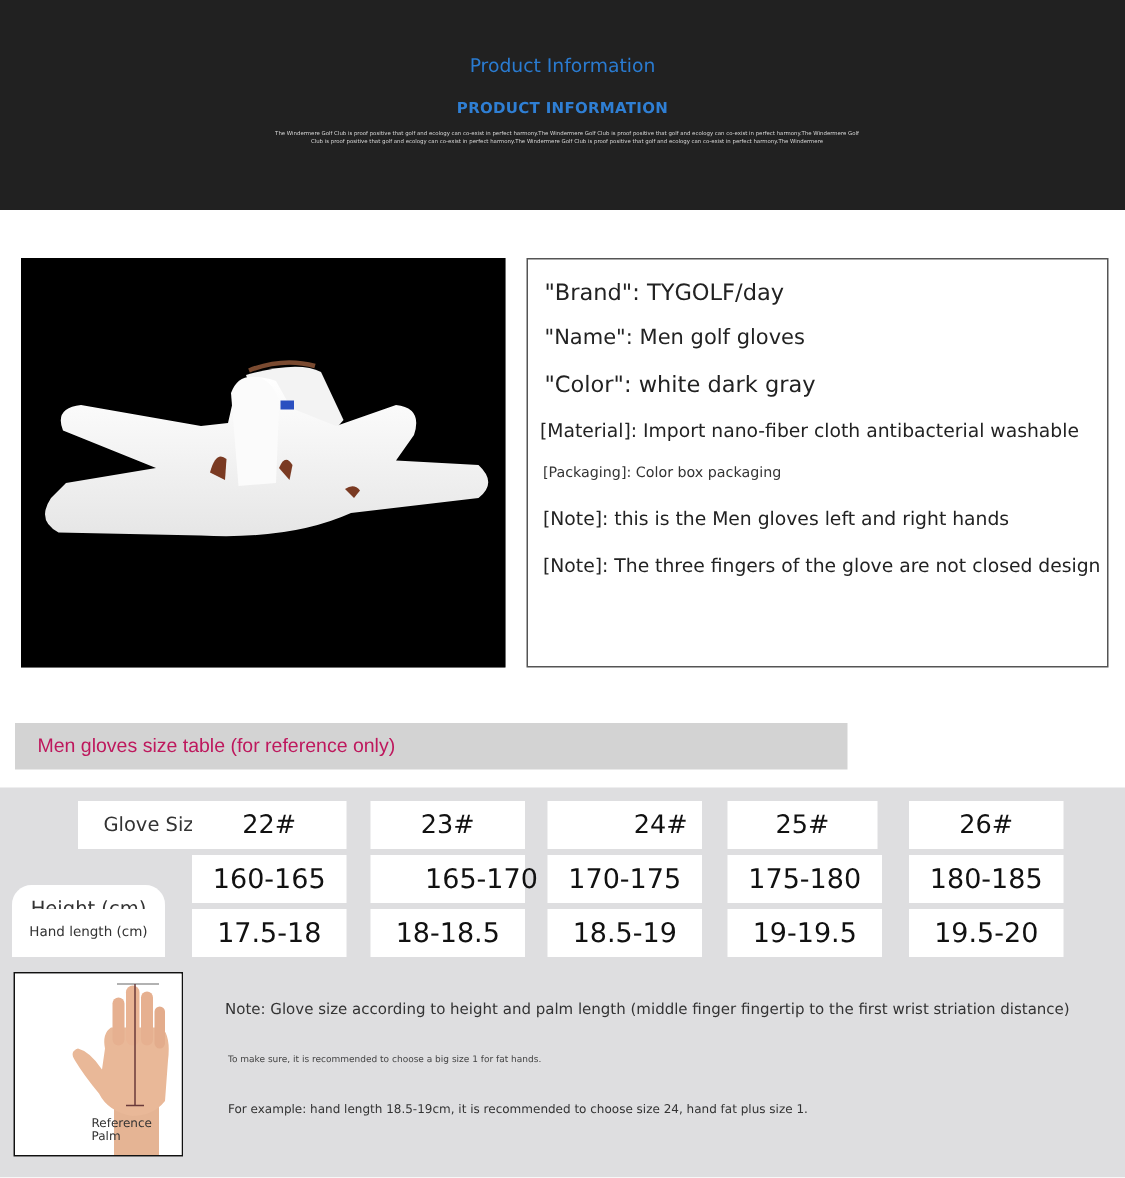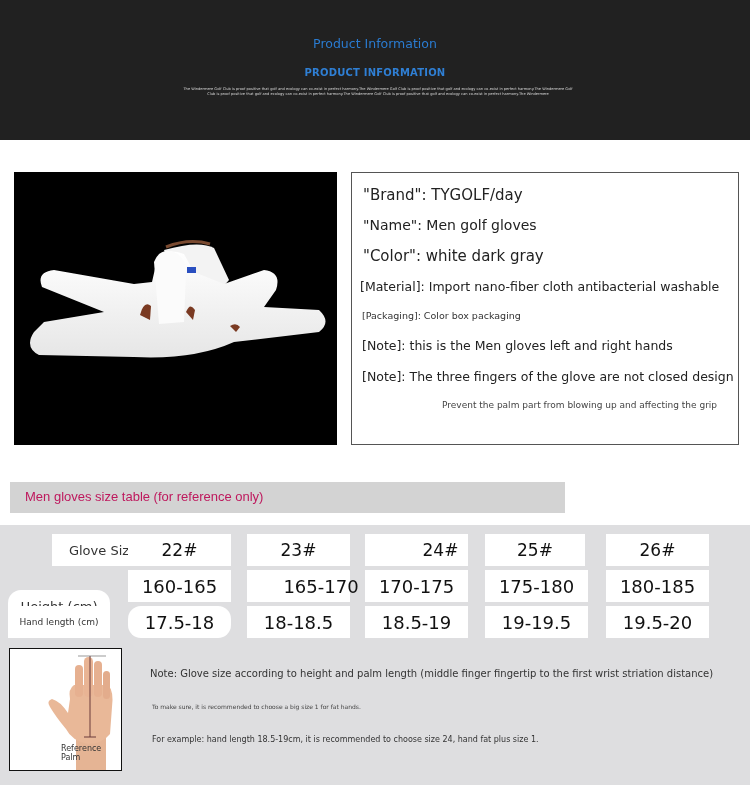--- a/index.html
+++ b/index.html
@@ -80,36 +80,35 @@
 </div>
 
 <div class="info-box">
   <div class="info-line l-brand">"Brand": TYGOLF/day</div>
   <div class="info-line l-name">"Name": Men golf gloves</div>
   <div class="info-line l-color">"Color": white dark gray</div>
   <div class="info-line l-material">[Material]: Import nano-fiber cloth antibacterial washable</div>
   <div class="info-line l-packaging">[Packaging]: Color box packaging</div>
   <div class="info-line l-note1">[Note]: this is the Men gloves left and right hands</div>
   <div class="info-line l-note2">[Note]: The three fingers of the glove are not closed design</div>
-  <div class="info-line l-note3">Prevent the palm part from blowing up and affecting the grip</div>
 </div>
 
 <div class="size-title">
   <span>Men gloves size table (for reference only)</span>
 </div>
 
 <div class="gray-section"></div>
 
 <div class="cell label" style="left:8px;top:534px;width:102px;font-size:13px;margin-left:44px;">Glove Size</div>
 <div class="cell label" style="left:8px;top:590px;width:102px;font-size:13px;border-radius:13px;">Height (cm)</div>
 <div class="cell label" style="left:8px;top:606px;width:102px;font-size:9px;">Hand length (cm)</div>
 
 <div class="cell" style="left:128px;top:534px;width:103px;font-size:17px;">22#</div>
 <div class="cell" style="left:128px;top:570px;width:103px;font-size:18px;">160-165</div>
-<div class="cell" style="left:128px;top:606px;width:103px;font-size:18px;border-radius:13px;">17.5-18</div>
+<div class="cell" style="left:128px;top:606px;width:103px;font-size:18px;">17.5-18</div>
 
 <div class="cell" style="left:247px;top:534px;width:103px;font-size:17px;">23#</div>
 <div class="cell" style="left:247px;top:570px;width:103px;font-size:18px;padding-left:45px;">165-170</div>
 <div class="cell" style="left:247px;top:606px;width:103px;font-size:18px;">18-18.5</div>
 
 <div class="cell" style="left:365px;top:534px;width:103px;font-size:17px;padding-left:48px;">24#</div>
 <div class="cell" style="left:365px;top:570px;width:103px;font-size:18px;">170-175</div>
 <div class="cell" style="left:365px;top:606px;width:103px;font-size:18px;">18.5-19</div>
 
 <div class="cell" style="left:485px;top:534px;width:100px;font-size:17px;">25#</div>

